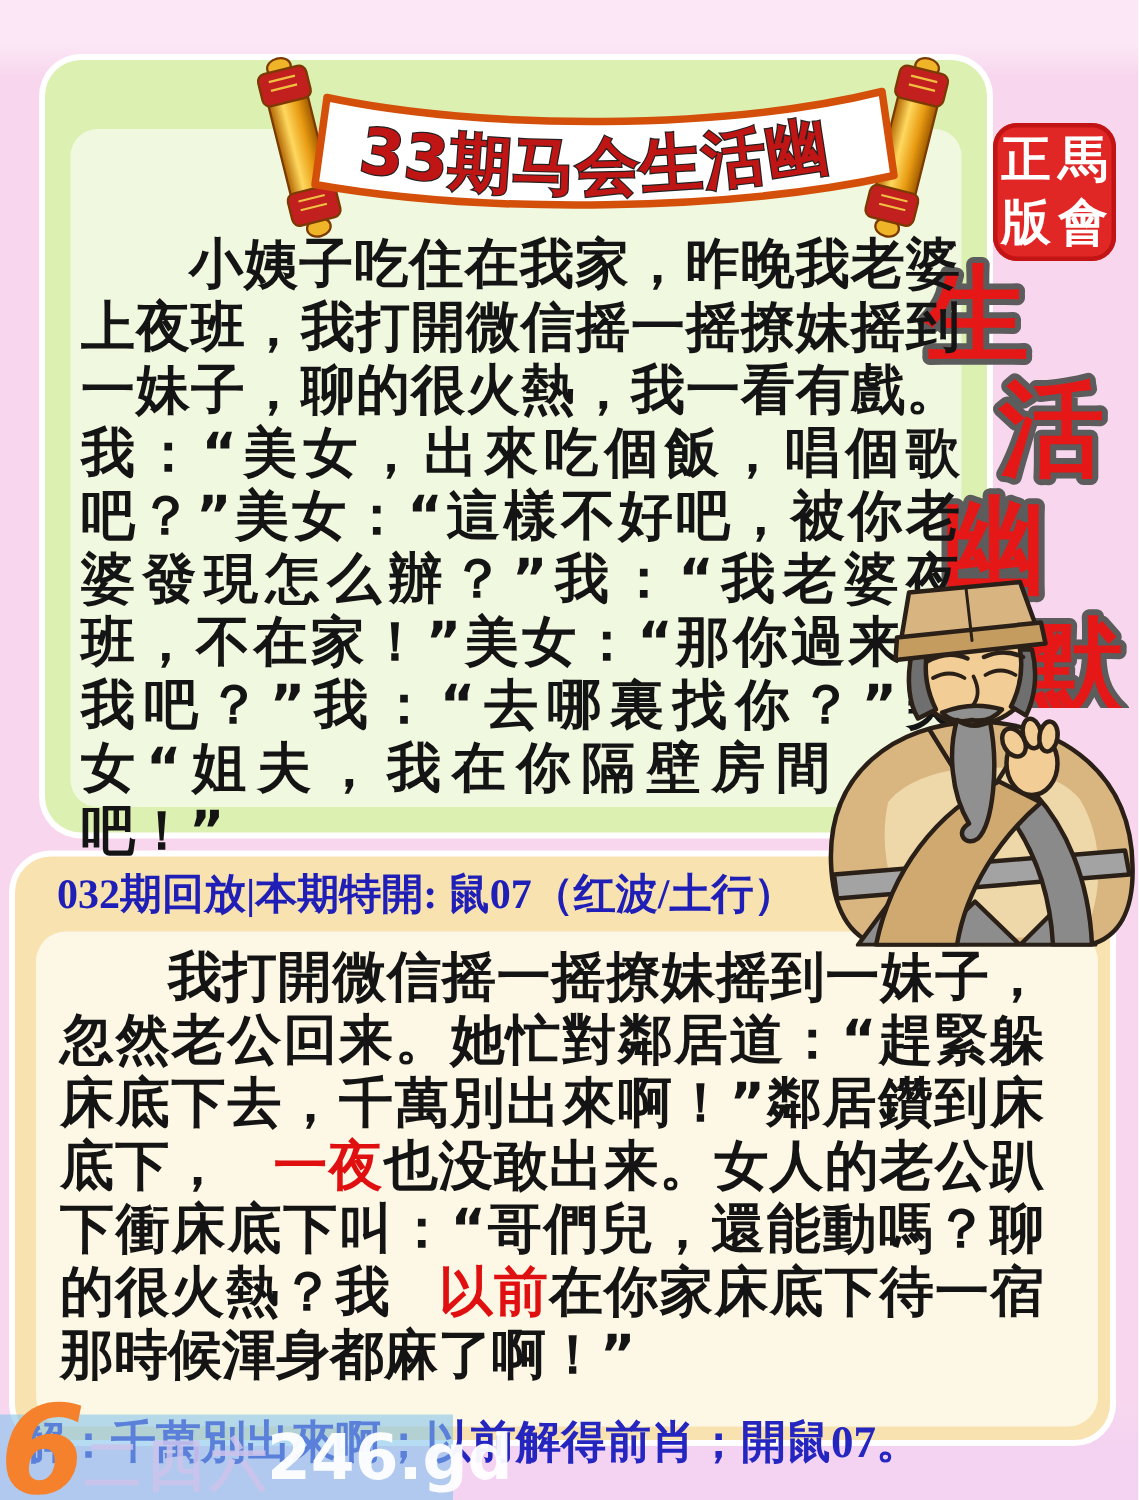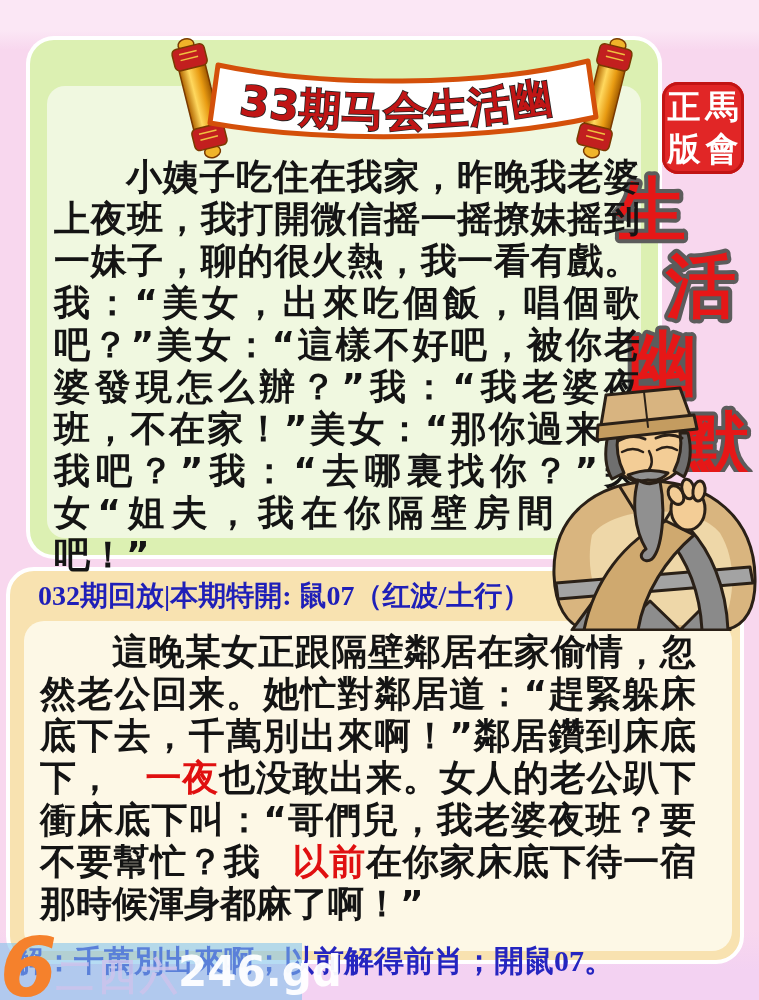--- a/index.html
+++ b/index.html
@@ -132,21 +132,21 @@
       <ellipse cx="128" cy="112" rx="7" ry="10" fill="#f3cd96" transform="rotate(-30 128 112)"></ellipse>
       <ellipse cx="140" cy="106" rx="6" ry="10" fill="#f3cd96" transform="rotate(-12 140 106)"></ellipse>
       <ellipse cx="151" cy="108" rx="6" ry="10" fill="#f3cd96" transform="rotate(8 151 108)"></ellipse>
     </g>
   </svg>
 
   <div class="abs panel2"></div>
   <div class="abs panel2-inner"></div>
   <div class="abs replay-header">032期回放|本期特開: 鼠07（红波/土行）</div>
 
-  <div class="abs story story2"><span>這晚某女正跟隔壁鄰居在家偷情，忽然老公回来。她忙對鄰居道：“趕緊躲床底下去，千萬別出來啊！”鄰居鑽到床底下，</span><span class="red">一夜</span><span>也没敢出来。女人的老公趴下衝床底下叫：“哥們兒，我老婆夜班？要不要幫忙？我</span><span class="red">以前</span><span>在你家床底下待一宿那時候渾身都麻了啊！”</span></div>
+  <div class="abs story story2"><span>我打開微信摇一摇撩妹摇到一妹子，忽然老公回来。她忙對鄰居道：“趕緊躲床底下去，千萬別出來啊！”鄰居鑽到床底下，</span><span class="red">一夜</span><span>也没敢出来。女人的老公趴下衝床底下叫：“哥們兒，還能動嗎？聊的很火熱？我</span><span class="red">以前</span><span>在你家床底下待一宿那時候渾身都麻了啊！”</span></div>
 
   <div class="abs solution">解：千萬別出來啊；以前解得前肖；開鼠07。</div>
 
   <div class="abs watermark">
     <span class="wm-digit">6</span>
     <span class="wm-cn">二四六</span>
     <span class="wm-domain">246.gd</span>
   </div>
 
 </div>

